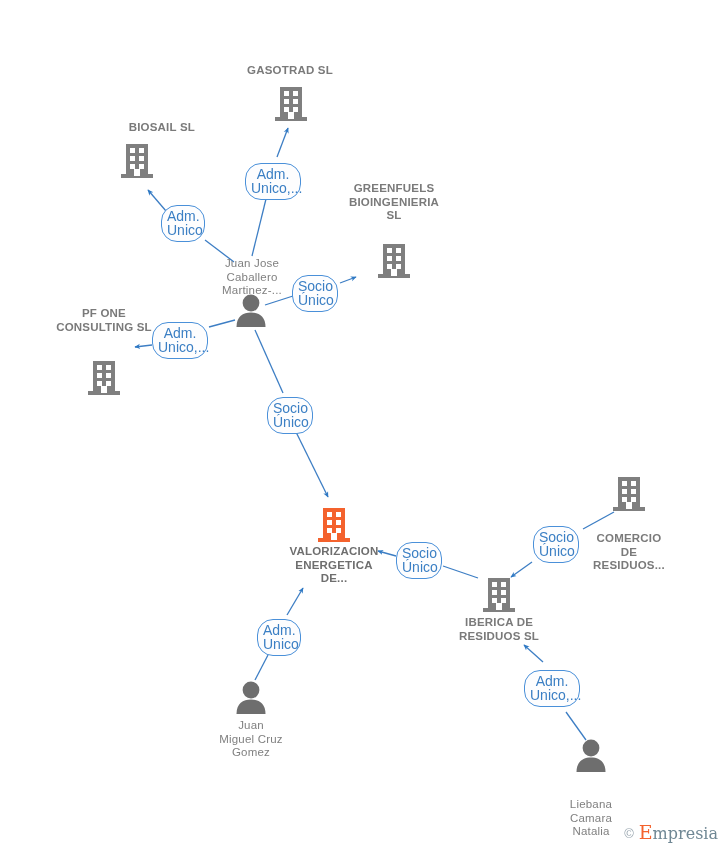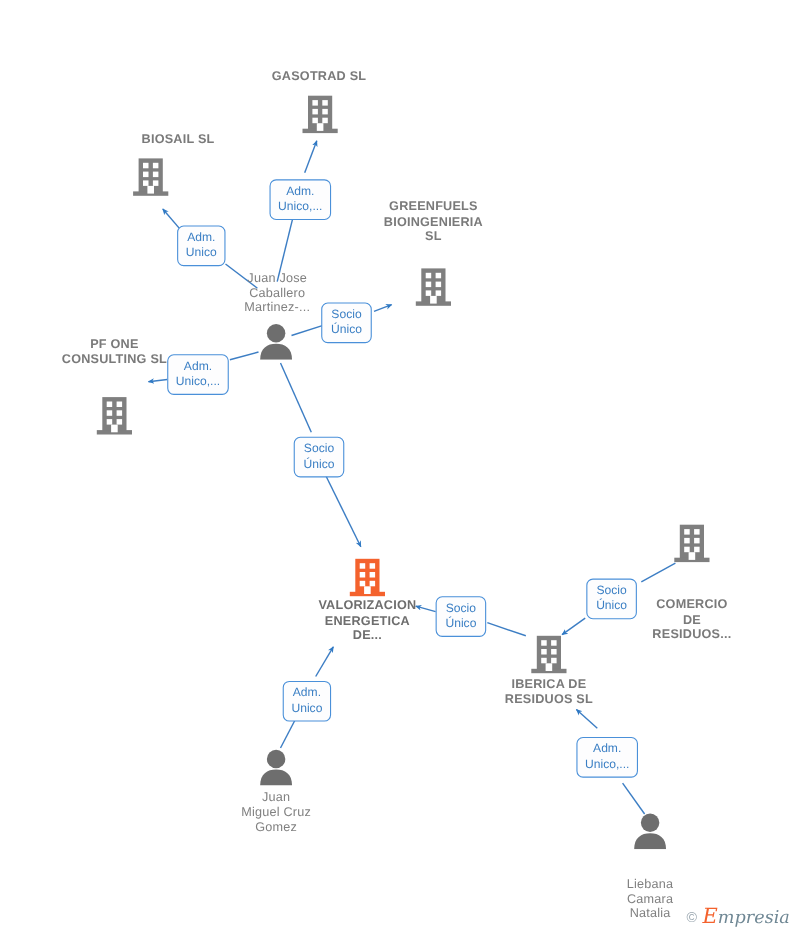--- a/index.html
+++ b/index.html
@@ -37,43 +37,42 @@
 
   
   .person{position:absolute;}
   .person svg{display:block;}
 
   
   .badge{
     position:absolute;
     box-sizing:border-box;
     border:1.4px solid #4a90d9;
-    border-radius:6px;
+    border-radius:16px;
     background:#fdfdfe;
     color:#3b7fc4;
-    font-size:11px;
+    font-size:14px;
     line-height:13.5px;
     text-align:center;
     padding:4px 5px 4px 5px;
     white-space:pre-line;
     font-family:"Liberation Sans", sans-serif;
   }
 
   
   .watermark{
     position:absolute;right:10px;bottom:8px;
     display:flex;align-items:center;gap:5px;
     user-select:none;
   }
   .wm-c{
     color:#9aa7b0;font-size:13px;line-height:13px;
   }
   .wm-name{
     font-family:"DejaVu Serif", serif;
-    font-style:italic;
     font-size:16px;
     color:#6f8794;
     line-height:16px;
   }
   .wm-name .e{color:#f4622d;font-size:19px;}
 </style>
 </head>
 <body>
 
 <div id="graph">
@@ -209,21 +208,21 @@
         <rect x="2" y="33" width="32" height="4" fill="#7f7f7f"></rect>
         <rect x="11" y="7" width="5" height="5" fill="#fff"></rect>
           <rect x="20" y="7" width="5" height="5" fill="#fff"></rect>
         <rect x="11" y="15" width="5" height="5" fill="#fff"></rect>
           <rect x="20" y="15" width="5" height="5" fill="#fff"></rect>
         <rect x="11" y="23" width="5" height="5" fill="#fff"></rect>
           <rect x="20" y="23" width="5" height="5" fill="#fff"></rect>
         <rect x="15" y="28" width="6" height="7" fill="#fff"></rect>
       </svg>
     </div>
-    <div class="node-label bold" style="left:569px;top:544px;width:120px;">COMERCIO
+    <div class="node-label bold" style="left:569px;top:532px;width:120px;">COMERCIO
 DE
 RESIDUOS...</div>
   </div>
 
   <div class="node">
     <div class="bldg" style="left:481px;top:575px;">
       <svg width="36" height="40" viewBox="0 0 36 40">
         <rect x="7" y="3" width="22" height="32" fill="#7f7f7f"></rect>
         <rect x="2" y="33" width="32" height="4" fill="#7f7f7f"></rect>
         <rect x="11" y="7" width="5" height="5" fill="#fff"></rect>
@@ -252,21 +251,21 @@
           <rect x="20" y="23" width="5" height="5" fill="#fff"></rect>
         <rect x="15" y="28" width="6" height="7" fill="#fff"></rect>
       </svg>
     </div>
     <div class="node-label main" style="left:274px;top:545px;width:120px;">VALORIZACION
 ENERGETICA
 DE...</div>
   </div>
 
   <div class="node">
-    <div class="node-label" style="left:192px;top:247px;width:120px;">Juan Jose
+    <div class="node-label" style="left:192px;top:257px;width:120px;">Juan Jose
 Caballero
 Martinez-...</div>
     <div class="person" style="left:232px;top:293px;">
       <svg width="38" height="34" viewBox="0 0 38 34">
         <circle cx="19" cy="10" r="8.4" fill="#6e6e6e"></circle>
         <path d="M 4.5 34 C 4.5 23.5 11 19.5 19 19.5 C 27 19.5 33.5 23.5 33.5 34 Z" fill="#6e6e6e"></path>
       </svg>
     </div>
   </div>
 

